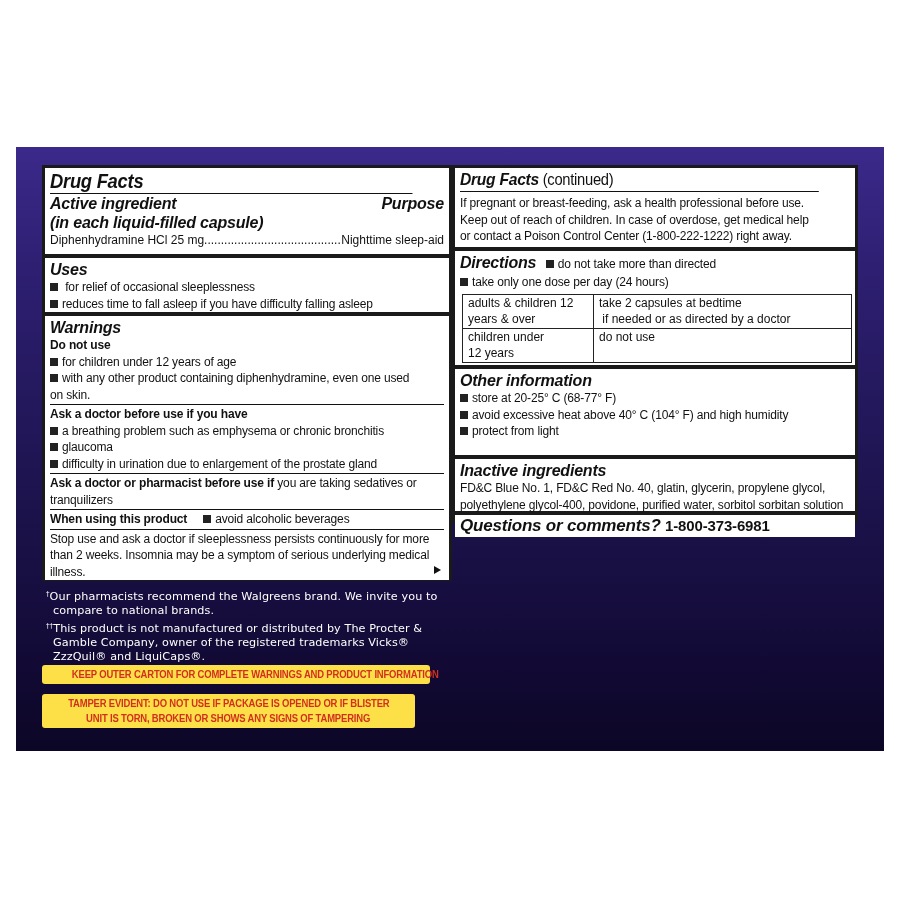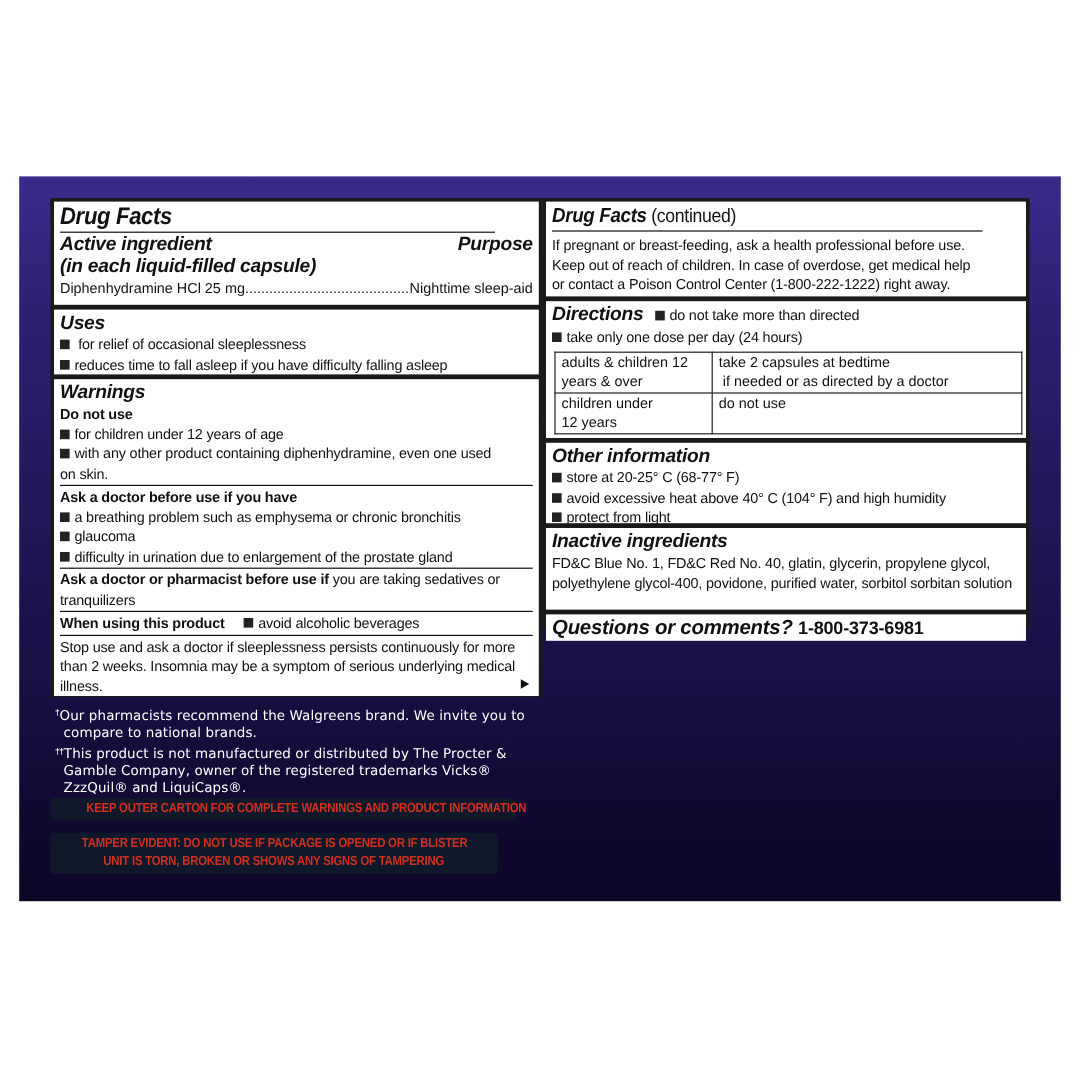--- a/index.html
+++ b/index.html
@@ -57,21 +57,21 @@
 
   .footnotes {
     position: absolute; left: 46px; top: 587px; width: 410px;
     color: #ffffff; font-family: "DejaVu Sans", sans-serif; font-size: 11.2px; line-height: 14.3px;
     letter-spacing: 0.1px;
   }
   .footnotes p { padding-left: 7px; text-indent: -7px; }
   .footnotes sup { font-size: 7px; vertical-align: 4px; }
 
   .red-banner {
-    position: absolute; background: #0f172a; border-radius: 3px;
+    position: absolute; background: #fde047; border-radius: 3px;
     color: #d2301f; font-family: "Liberation Sans", sans-serif; font-weight: bold;
     font-size: 11px; text-align: center; letter-spacing: -0.2px;
     transform-origin: left top;
   }
   .banner-1 { left: 42px; top: 665px; width: 388px; height: 19px; line-height: 19px; }
   .banner-2 { left: 42px; top: 694px; width: 373px; height: 34px; line-height: 15px; padding-top: 2px; }
   .banner-inner { display: inline-block; transform: scaleX(0.86); transform-origin: center; white-space: nowrap; }
 </style>
 </head>
 <body>
@@ -141,28 +141,28 @@
         <td><span>take 2 capsules at bedtime</span><br><span style="white-space:pre"> if needed or as directed by a doctor</span></td>
       </tr>
       <tr>
         <td class="c1"><span>children under</span><br><span>12 years</span></td>
         <td><span>do not use</span></td>
       </tr>
     </tbody>
       </table>
   </div>
 
-  <div class="df-section" style="height:67px;">
+  <div class="df-section" style="height:86px;">
     <div class="sec-head">Other information</div>
     <div class="line"><span class="bullet"></span><span>store at 20-25° C (68-77° F)</span></div>
     <div class="line"><span class="bullet"></span><span>avoid excessive heat above 40° C (104° F) and high humidity</span></div>
     <div class="line"><span class="bullet"></span><span>protect from light</span></div>
   </div>
 
-  <div class="df-section" style="height:68px;">
+  <div class="df-section" style="height:52px;">
     <div class="sec-head">Inactive ingredients</div>
     <div class="line">FD&amp;C Blue No. 1, FD&amp;C Red No. 40, glatin, glycerin, propylene glycol,</div>
     <div class="line">polyethylene glycol-400, povidone, purified water, sorbitol sorbitan solution</div>
   </div>
 
   <div class="df-section" style="height:22px; padding-top:1px;">
     <span class="sec-head big">Questions or comments?</span>
     <span class="line bold" style="font-size:15px;">1-800-373-6981</span>
   </div>
 </div>

